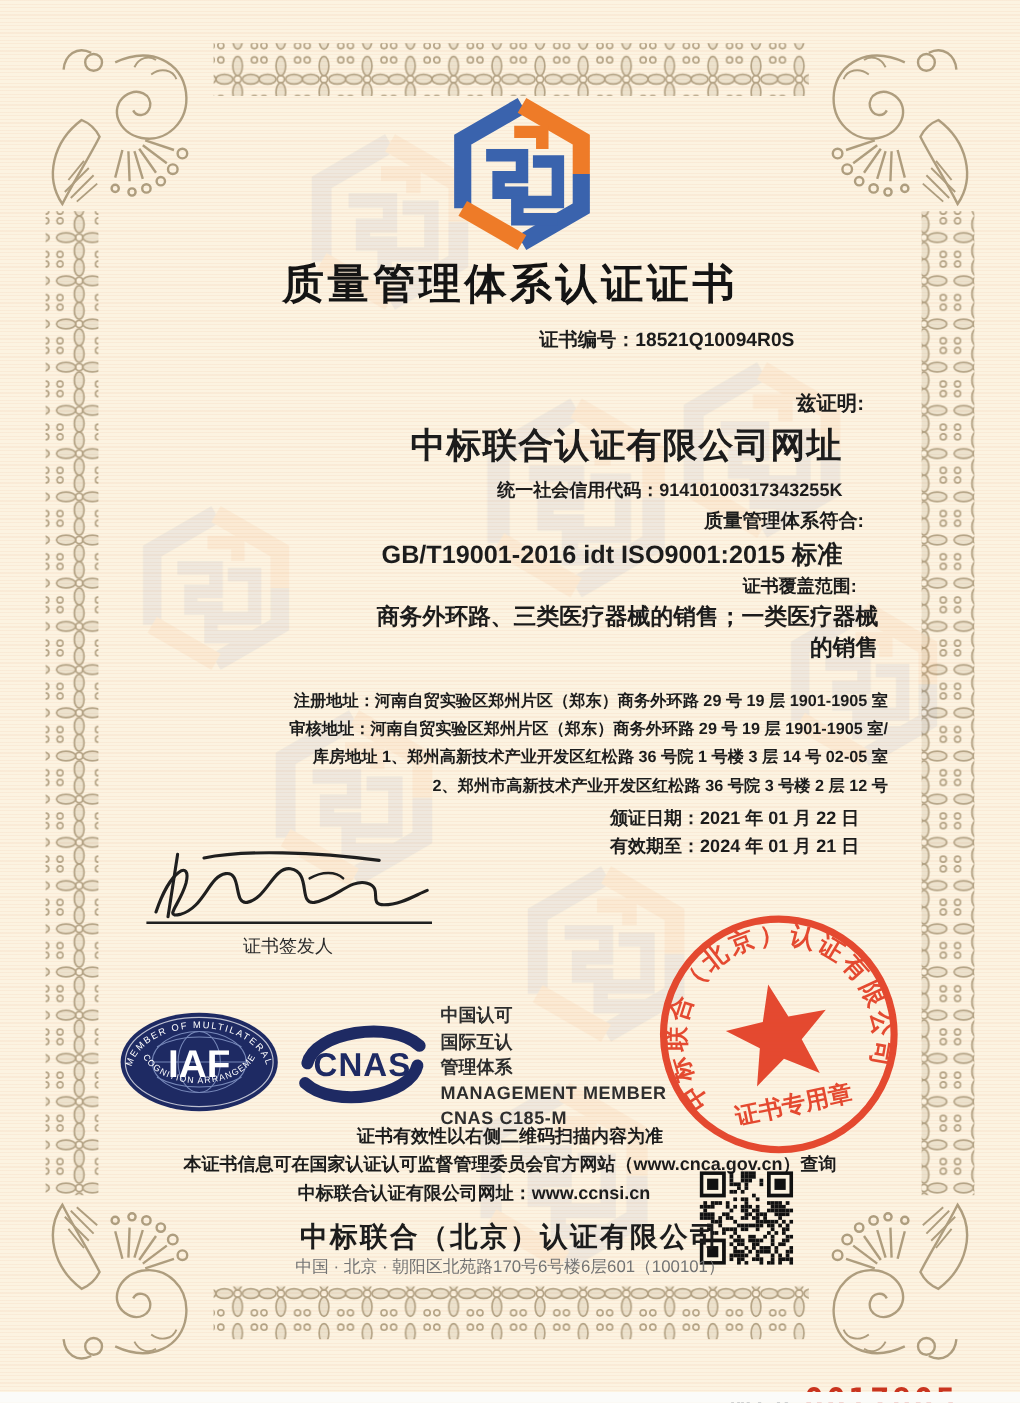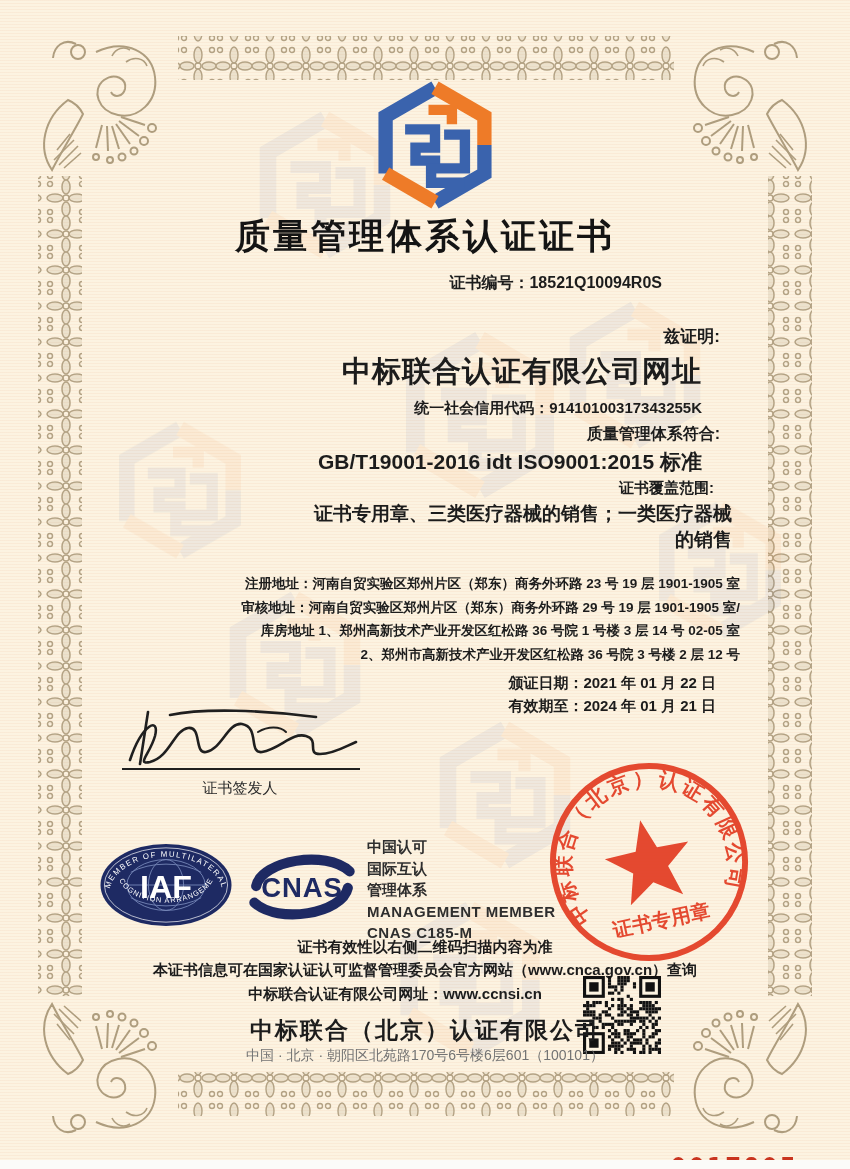--- a/index.html
+++ b/index.html
@@ -128,25 +128,25 @@
 
   <div class="abs title ct">质量管理体系认证证书</div>
   <div class="abs certno rt b ink">证书编号：18521Q10094R0S</div>
 
   <div class="abs attest rt b ink">兹证明:</div>
   <div class="abs company rt b ink">中标联合认证有限公司网址</div>
   <div class="abs credit rt b ink">统一社会信用代码：91410100317343255K</div>
   <div class="abs conform rt b ink">质量管理体系符合:</div>
   <div class="abs standard rt b ink">GB/T19001-2016 idt ISO9001:2015 标准</div>
   <div class="abs scopelabel rt b ink">证书覆盖范围:</div>
-  <div class="abs scope1 rt b ink">证书专用章、三类医疗器械的销售；一类医疗器械</div>
+  <div class="abs scope1 rt b ink">商务外环路、三类医疗器械的销售；一类医疗器械</div>
   <div class="abs scope2 rt b ink">的销售</div>
 
   <div class="abs addr rt b ink">
-    <div>注册地址：河南自贸实验区郑州片区（郑东）商务外环路 23 号 19 层 1901-1905 室</div>
+    <div>注册地址：河南自贸实验区郑州片区（郑东）商务外环路 29 号 19 层 1901-1905 室</div>
     <div>审核地址：河南自贸实验区郑州片区（郑东）商务外环路 29 号 19 层 1901-1905 室/</div>
     <div>库房地址 1、郑州高新技术产业开发区红松路 36 号院 1 号楼 3 层 14 号 02-05 室</div>
     <div>2、郑州市高新技术产业开发区红松路 36 号院 3 号楼 2 层 12 号</div>
   </div>
 
   <div class="abs dates rt b ink">
     <div>颁证日期：2021 年 01 月 22 日</div>
     <div>有效期至：2024 年 01 月 21 日</div>
   </div>
 

